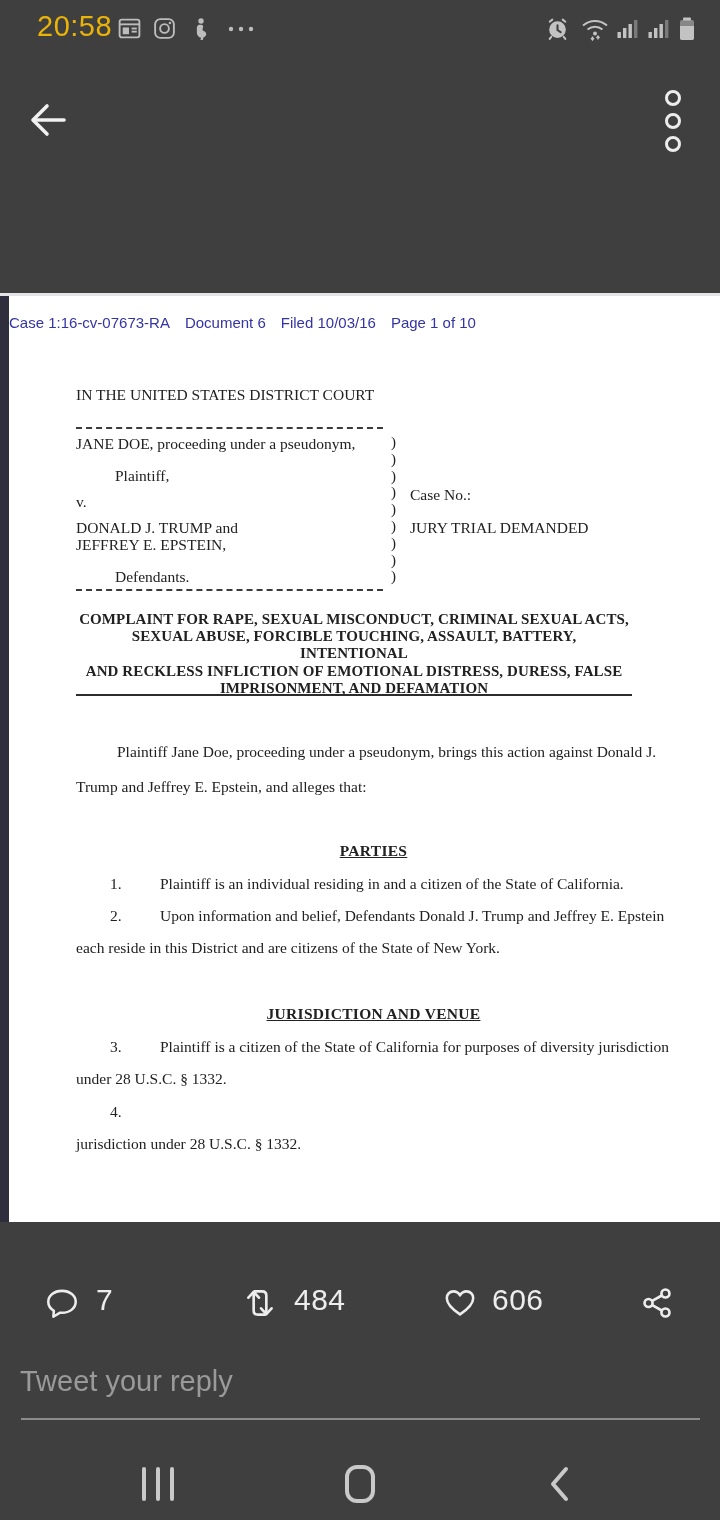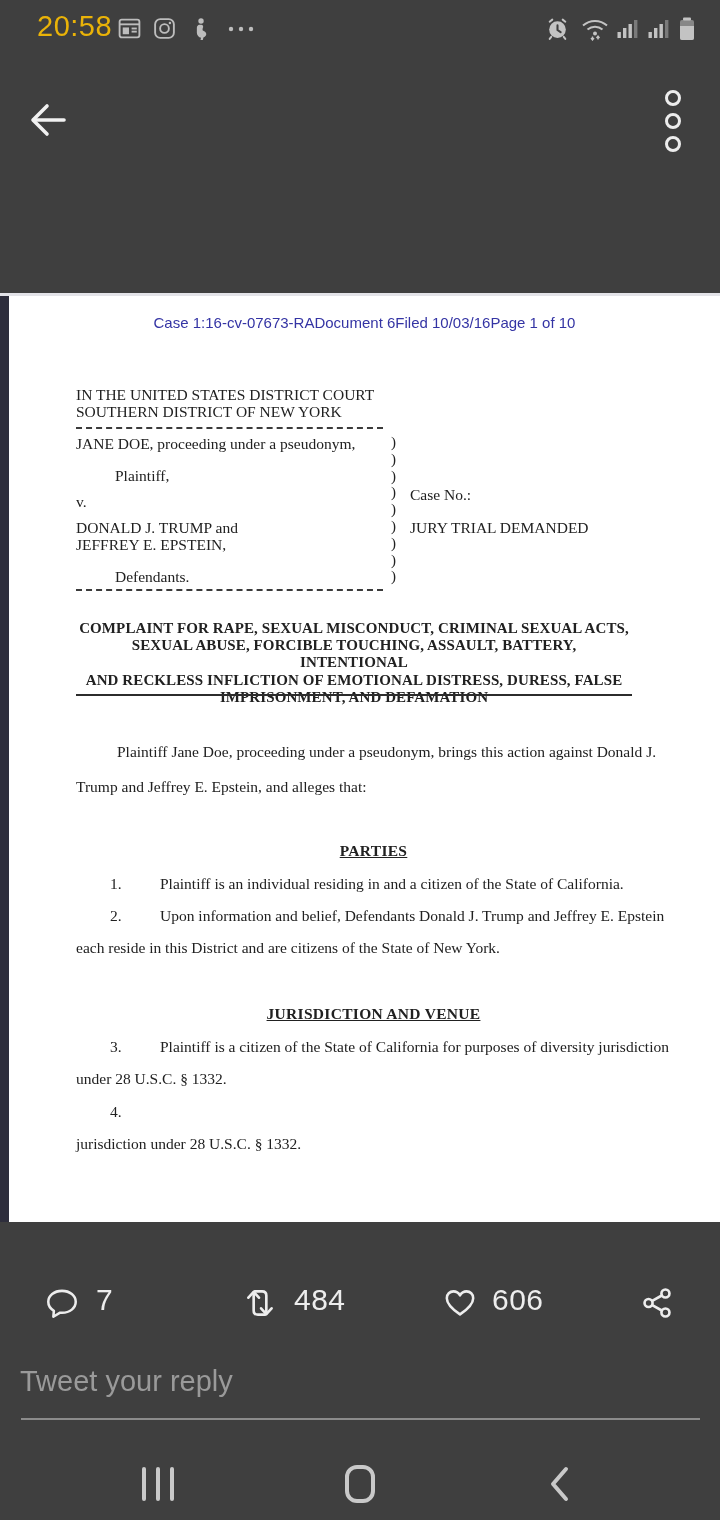--- a/index.html
+++ b/index.html
@@ -25,27 +25,27 @@
   .overflow-btn{position:absolute;left:657px;top:90px;width:32px;height:62px;display:flex;flex-direction:column;align-items:center;justify-content:space-between;}
   .overflow-btn .dot{width:10px;height:10px;border:3px solid #ededed;border-radius:50%;}
 
   
   .media{position:absolute;left:0;top:293px;width:720px;height:929px;}
   .media-topline{position:absolute;left:0;top:0;width:720px;height:3px;background:#e3e3e8;}
   .media-leftstrip{position:absolute;left:0;top:3px;width:9px;height:926px;background:#2e2e3c;}
   .page{position:absolute;left:9px;top:3px;width:711px;height:926px;background:#ffffff;}
   .doc{font-family:"Liberation Serif", serif;color:#212121;font-size:15.5px;}
   .doc-line{position:absolute;white-space:nowrap;}
-  .stamp{position:absolute;left:0;top:18px;width:711px;display:flex;justify-content:center;
+  .stamp{position:absolute;left:0;top:18px;width:711px;display:flex;justify-content:flex-start;gap:15px;
          font-family:"Liberation Sans",sans-serif;font-size:15px;color:#3434a4;font-weight:500;white-space:nowrap;}
   .dashed{position:absolute;border-top:2px dashed #3b3b3b;width:307px;left:67px;}
   .solid-rule{position:absolute;border-top:2px solid #2c2c2c;width:556px;left:67px;}
   .parens{position:absolute;left:382px;top:138px;line-height:16.8px;white-space:pre-line;font-size:15px;}
   .title-block{position:absolute;left:67px;top:315px;width:556px;text-align:center;font-weight:bold;
-               line-height:17.2px;white-space:pre-line;font-size:15px;letter-spacing:.1px;margin-top:9px;}
+               line-height:17.2px;white-space:pre-line;font-size:15px;letter-spacing:.1px;}
   .sec-head{position:absolute;left:0;width:711px;text-align:center;font-weight:bold;text-decoration:underline;letter-spacing:.3px;margin-left:9px;}
 
   
   .action-bar{position:absolute;left:0;top:1255px;width:720px;height:100px;color:#ededed;}
   .act-icon{position:absolute;width:38px;height:38px;top:29px;}
   .act-icon svg{display:block;width:100%;height:100%;}
   .act-count{position:absolute;top:28px;font-size:30px;font-weight:300;color:#ededed;letter-spacing:.5px;}
 
   
   .reply-input{position:absolute;left:20px;top:1365px;width:660px;background:transparent;border:none;outline:none;
@@ -163,21 +163,20 @@
   <div class="page doc">
 
     <div class="stamp">
       <span>Case 1:16-cv-07673-RA</span>
       <span>Document 6</span>
       <span>Filed 10/03/16</span>
       <span>Page 1 of 10</span>
     </div>
 
     <div class="doc-line" style="left:67px;top:90px">IN THE UNITED STATES DISTRICT COURT</div>
-    <div class="doc-line" style="left:67px;top:107px">SOUTHERN DISTRICT OF NEW YORK</div>
 
     <div class="dashed" style="top:131px"></div>
 
     <div class="doc-line" style="left:67px;top:139px">JANE DOE, proceeding under a pseudonym,</div>
     <div class="parens">)
 )
 )
 )
 )
 )

